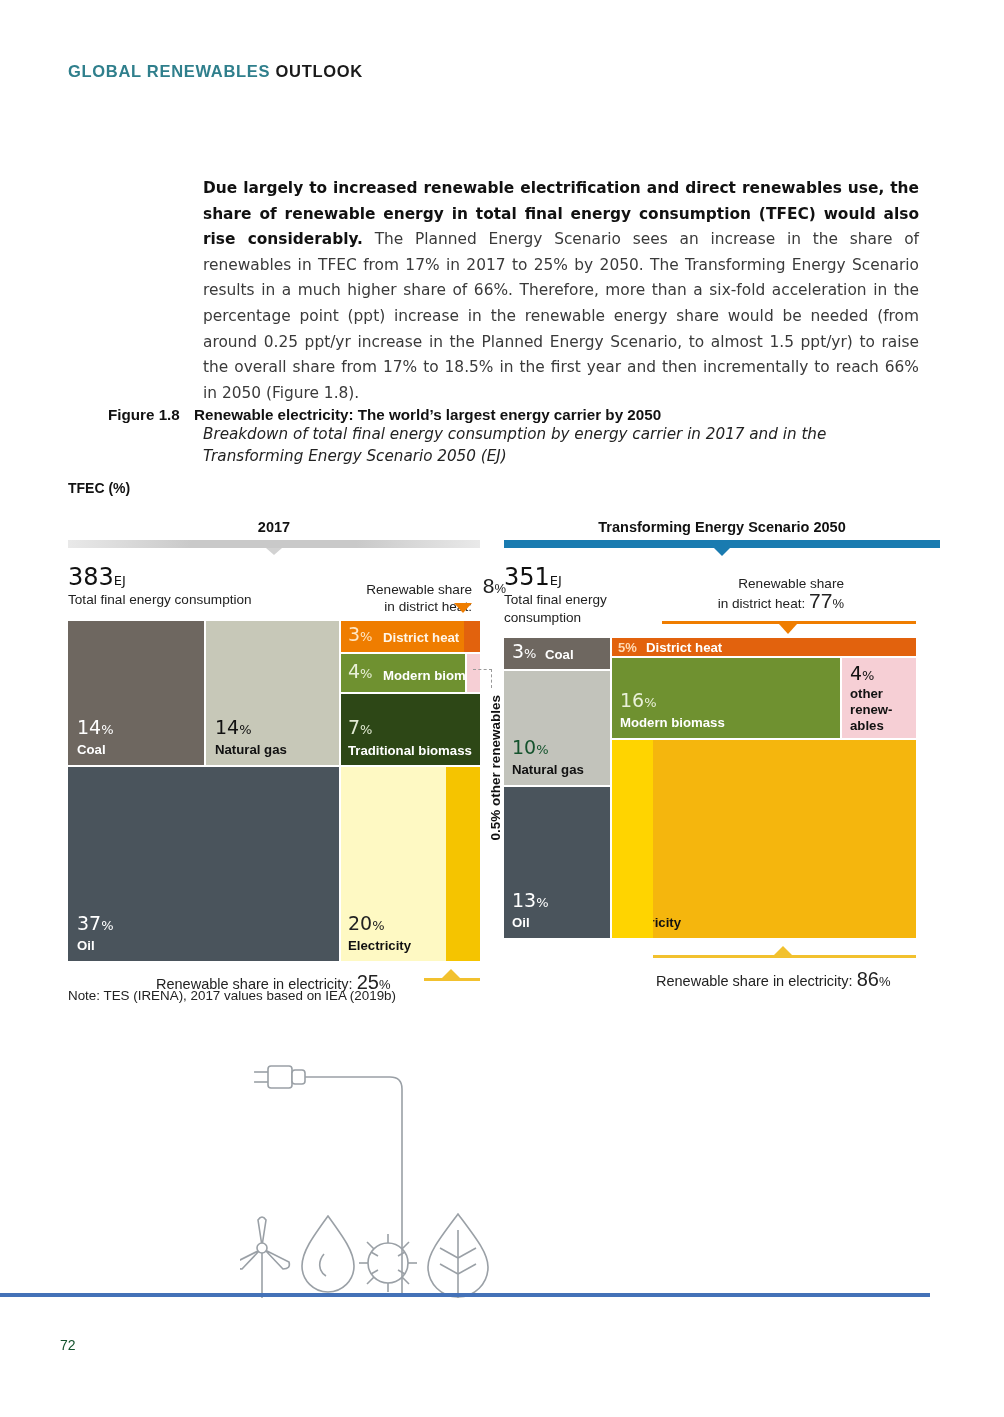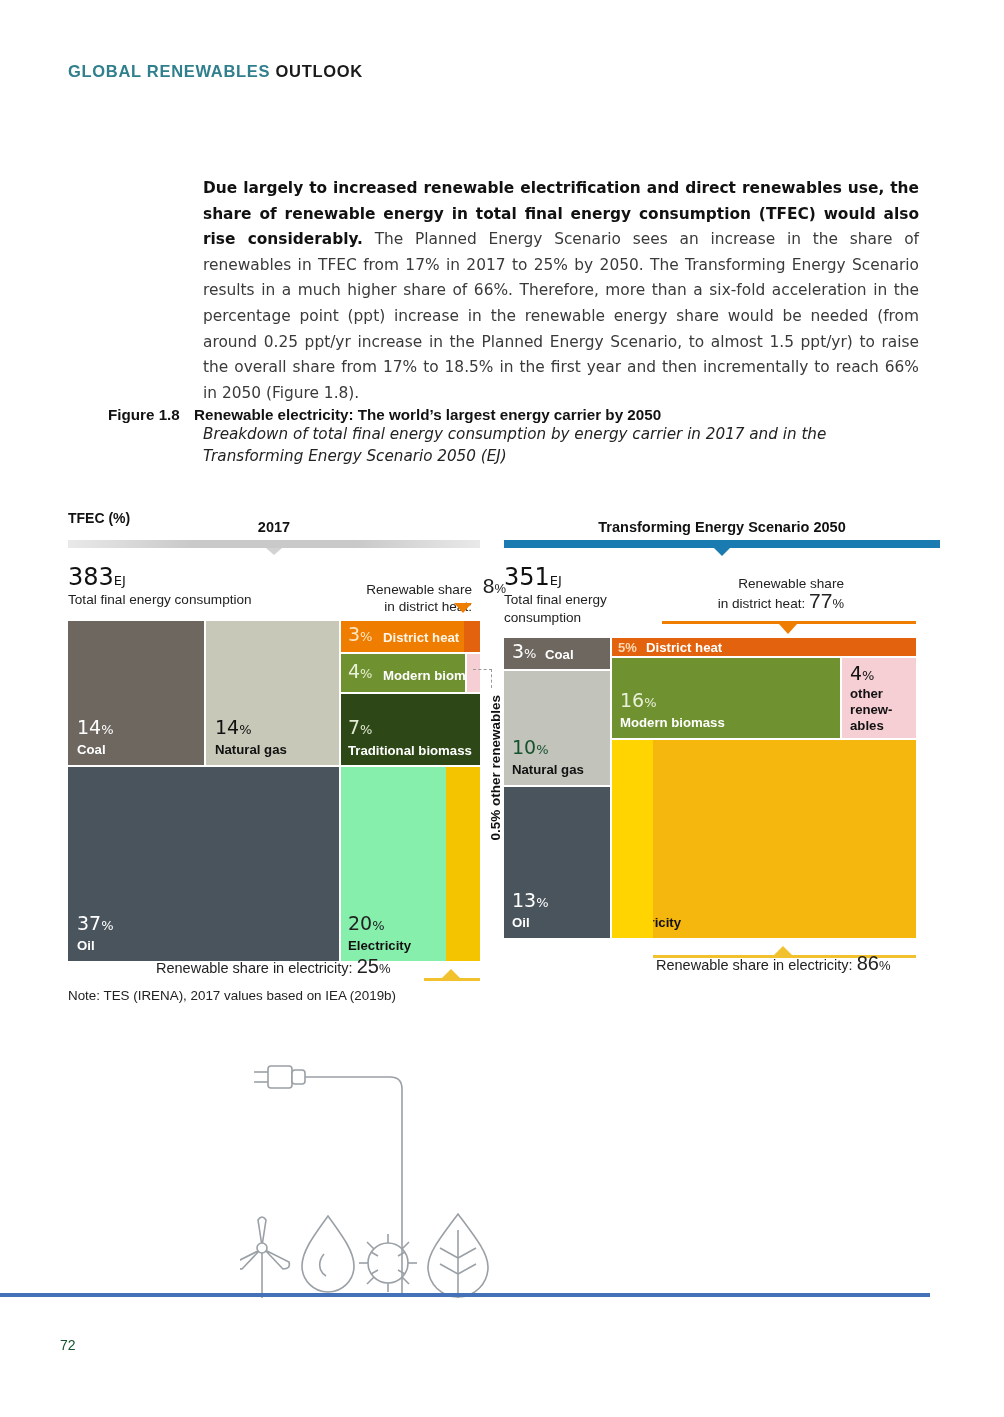--- a/index.html
+++ b/index.html
@@ -31,21 +31,21 @@
 
   
   .figwrap{position:absolute;left:108px;top:406px;width:820px;}
   .figline1{font-size:15.2px;font-weight:bold;color:#111;}
   .figline1 .num{display:inline-block;width:86px;}
   .figsub{
     margin-left:95px;font-style:italic;font-size:15.2px;
     line-height:22px;color:#222;font-family:"DejaVu Sans",sans-serif;
   }
 
-  .tfeclabel{position:absolute;left:68px;top:510px;font-size:14px;font-weight:bold;color:#111;}
+  .tfeclabel{position:absolute;left:68px;top:480px;font-size:14px;font-weight:bold;color:#111;}
 
   
   .chart{position:absolute;}
   .chart.left{left:68px;top:518px;width:412px;}
   .chart.right{left:504px;top:518px;width:436px;}
 
   .scen-title{
     text-align:center;font-size:14.5px;font-weight:bold;color:#111;
     height:18px;line-height:18px;
   }
@@ -91,21 +91,21 @@
   }
   .leader{position:absolute;border-top:1px dashed #999;border-right:1px dashed #999;}
 
   
   .el-line{position:absolute;height:3px;background:#f2c12e;}
   .el-arrow{
     position:absolute;width:0;height:0;
     border-left:9px solid transparent;border-right:9px solid transparent;
     border-bottom:9px solid #f2c12e;
   }
-  .el-text{position:absolute;font-size:14.5px;color:#222;white-space:nowrap;}
+  .el-text{position:absolute;font-size:14.5px;color:#222;white-space:nowrap;margin-top:16px;}
   .el-text .big{font-size:20px;}
 
   .note{position:absolute;left:68px;top:988px;font-size:13.4px;color:#222;}
 
   
   .footart{position:absolute;left:240px;top:1048px;width:280px;height:265px;}
   .blueline{position:absolute;left:0;top:1293px;width:930px;height:4px;background:#4472b8;}
   .pagenum{position:absolute;left:60px;top:1337px;font-size:14px;color:#14532d;}
 </style>
 </head>
@@ -176,21 +176,21 @@
       <span class="val" style="left:7px;top:8px;color:#e9f0d8;"><span>4</span><span class="pc">%</span></span>
       <span class="nm" style="left:42px;top:14px;color:#fff;">Modern biomass</span>
     </div>
     <div class="tm" style="left:399px;top:33px;width:13px;height:38px;background:#f6cfd5;"></div>
 
     <div class="tm" style="left:273px;top:73px;width:139px;height:71px;background:#2d4716;">
       <span class="val" style="left:7px;top:24px;color:#e2ead3;"><span>7</span><span class="pc">%</span></span>
       <span class="nm" style="left:7px;bottom:7px;color:#fff;">Traditional biomass</span>
     </div>
 
-    <div class="tm" style="left:273px;top:146px;width:139px;height:194px;background:#86efac;">
+    <div class="tm" style="left:273px;top:146px;width:139px;height:194px;background:#fef9c3;">
       <span class="val" style="left:7px;bottom:26px;color:#222;"><span>20</span><span class="pc">%</span></span>
       <span class="nm" style="left:7px;bottom:8px;color:#111;">Electricity</span>
     </div>
     <div class="tm" style="left:378px;top:146px;width:34px;height:194px;background:#f5c400;"></div>
 
     <div class="leader" style="left:405px;top:48px;width:18px;height:18px;"></div>
     <div class="vlabel" style="left:420px;top:74px;">0.5% other renewables</div>
 
     <div class="el-arrow" style="left:374px;top:348px;"></div>
     <div class="el-line" style="left:356px;top:357px;width:56px;"></div>

